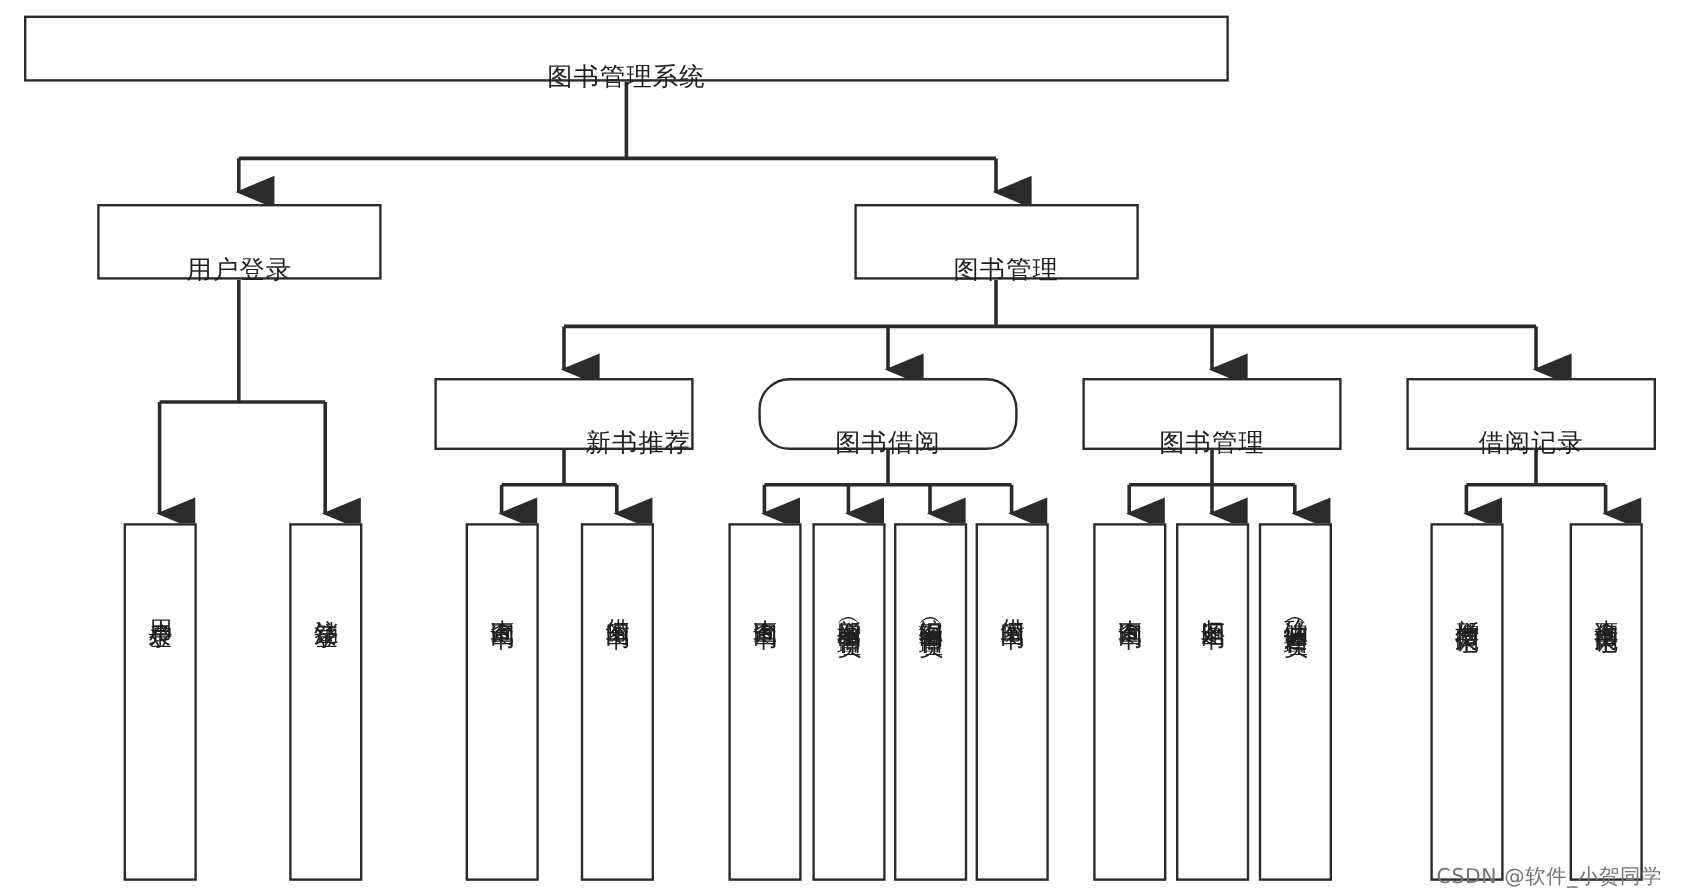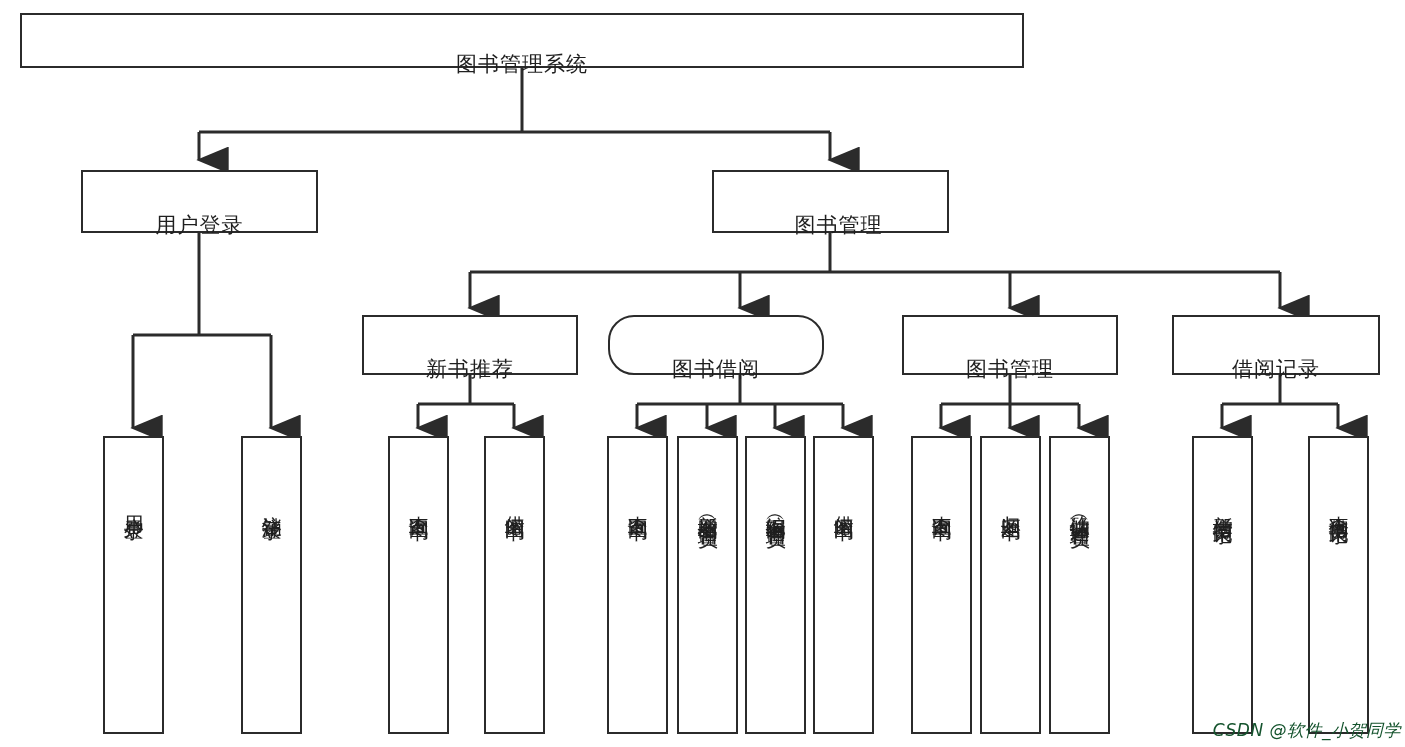--- a/index.html
+++ b/index.html
@@ -53,28 +53,27 @@
     letter-spacing: 2px;
     white-space: normal;
     max-height: 272px;
   }
   .node.leaf {
     align-items: flex-start;
     padding-top: 14px;
   }
   .watermark {
     position: absolute;
-    right: 4px;
+    right: 20px;
     bottom: 5px;
     font-size: 17px;
-    color: #14532d;
+    color: #737373;
     letter-spacing: 0.5px;
     z-index: 3;
     white-space: nowrap;
-    font-style: italic;
   }
 </style>
 </head>
 <body>
 
 <div id="canvas">
 
   <svg id="edges" viewBox="0 0 1405 747" xmlns="http://www.w3.org/2000/svg">
     <defs>
       <marker id="arrow" viewBox="0 0 10 12" refX="5" refY="11" markerWidth="9" markerHeight="11" orient="auto-start-reverse">
@@ -130,24 +129,24 @@
     <span class="node-label">图书管理系统</span>
   </div>
 
   <div class="node" style="left:81px; top:170px; width:237px; height:63px;">
     <span class="node-label">用户登录</span>
   </div>
   <div class="node" style="left:712px; top:170px; width:237px; height:63px;padding-left:16px;">
     <span class="node-label">图书管理</span>
   </div>
 
-  <div class="node" style="left:362px; top:315px; width:216px; height:60px;">
+  <div class="node" style="left:362px; top:315px; width:216px; height:60px;justify-content:flex-end;">
     <span class="node-label">新书推荐</span>
   </div>
-  <div class="node" style="left:608px; top:315px; width:216px; height:60px;border-radius:26px;">
+  <div class="node" style="left:632px; top:315px; width:216px; height:60px;border-radius:26px;">
     <span class="node-label">图书借阅</span>
   </div>
   <div class="node" style="left:902px; top:315px; width:216px; height:60px;">
     <span class="node-label">图书管理</span>
   </div>
   <div class="node" style="left:1172px; top:315px; width:208px; height:60px;">
     <span class="node-label">借阅记录</span>
   </div>
 
   <div class="node leaf" style="left:103px; top:436px; width:61px; height:298px;">

